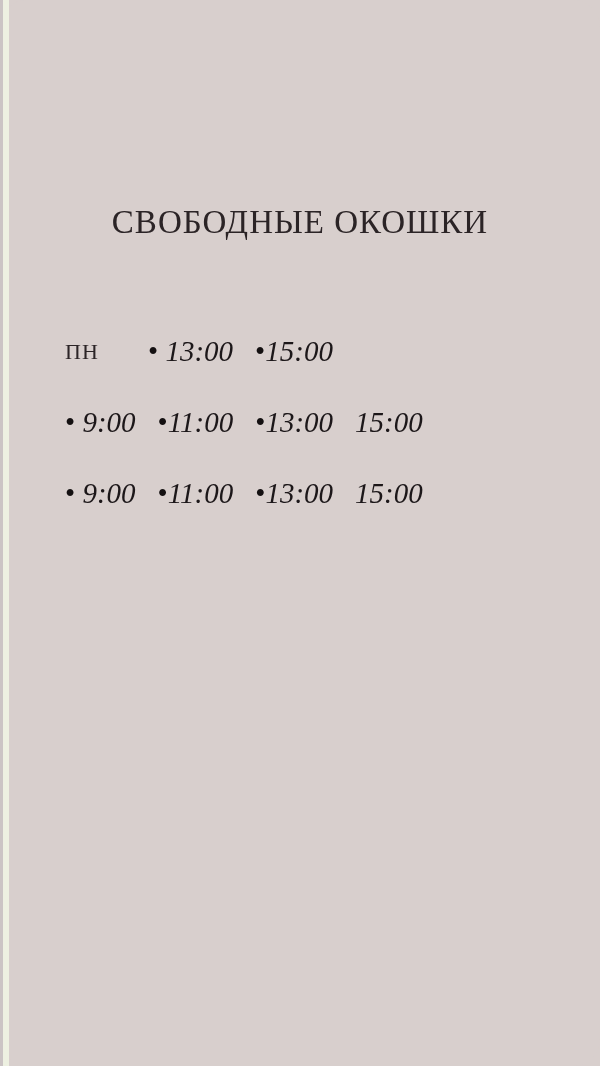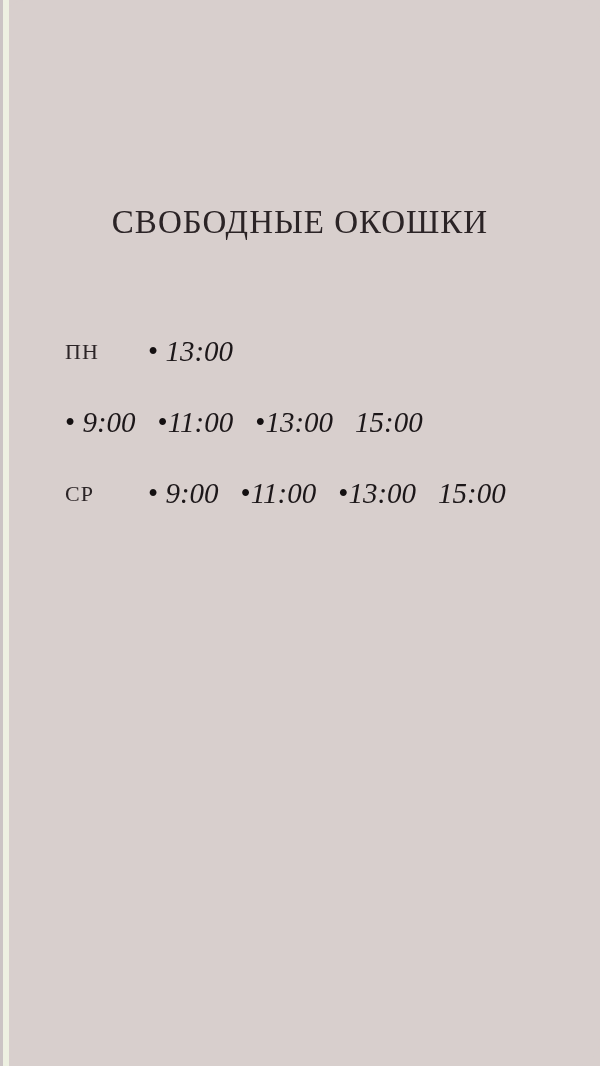--- a/index.html
+++ b/index.html
@@ -91,34 +91,34 @@
   <div class="edge-stripe"></div>
 
   <h1 class="title">СВОБОДНЫЕ ОКОШКИ</h1>
 
   <div class="schedule">
 
     <div class="row">
       <span class="day">ПН</span>
       <span class="slots">
         <span class="slot"><span class="bullet">• </span><span class="time">13:00</span></span>
+        <span class="slot"><span class="bullet">•</span><span class="time">15:00</span></span>
       </span>
     </div>
 
     <div class="row">
       <span class="slots">
         <span class="slot"><span class="bullet">• </span><span class="time">9:00</span></span>
         <span class="slot"><span class="bullet">•</span><span class="time">11:00</span></span>
         <span class="slot"><span class="bullet">•</span><span class="time">13:00</span></span>
         <span class="slot"><span class="bullet"></span><span class="time">15:00</span></span>
       </span>
     </div>
 
     <div class="row">
-      <span class="day">СР</span>
       <span class="slots">
         <span class="slot"><span class="bullet">• </span><span class="time">9:00</span></span>
         <span class="slot"><span class="bullet">•</span><span class="time">11:00</span></span>
         <span class="slot"><span class="bullet">•</span><span class="time">13:00</span></span>
         <span class="slot"><span class="bullet"></span><span class="time">15:00</span></span>
       </span>
     </div>
 
   </div>
 </div>

